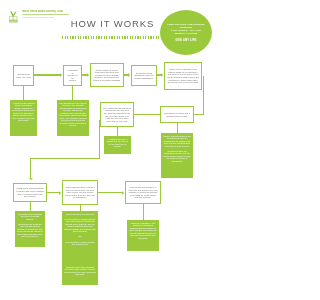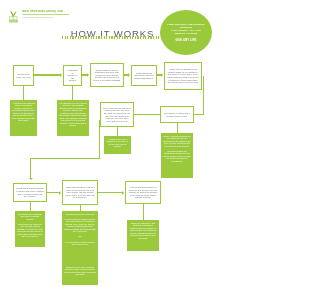--- a/index.html
+++ b/index.html
@@ -62,21 +62,21 @@
     font-size: 2px;
     line-height: 2.4px;
     color: #a9c46f;
     white-space: nowrap;
     overflow: hidden;
   }
 
   .title {
     position: absolute;
     left: 0;
-    top: 28px;
+    top: 18px;
     width: 225px;
     text-align: center;
     font-size: 9.5px;
     letter-spacing: 0.9px;
     color: #5d5d5d;
     font-weight: normal;
     font-family: "Liberation Sans", sans-serif;
   }
   .title-rule {
     position: absolute;

